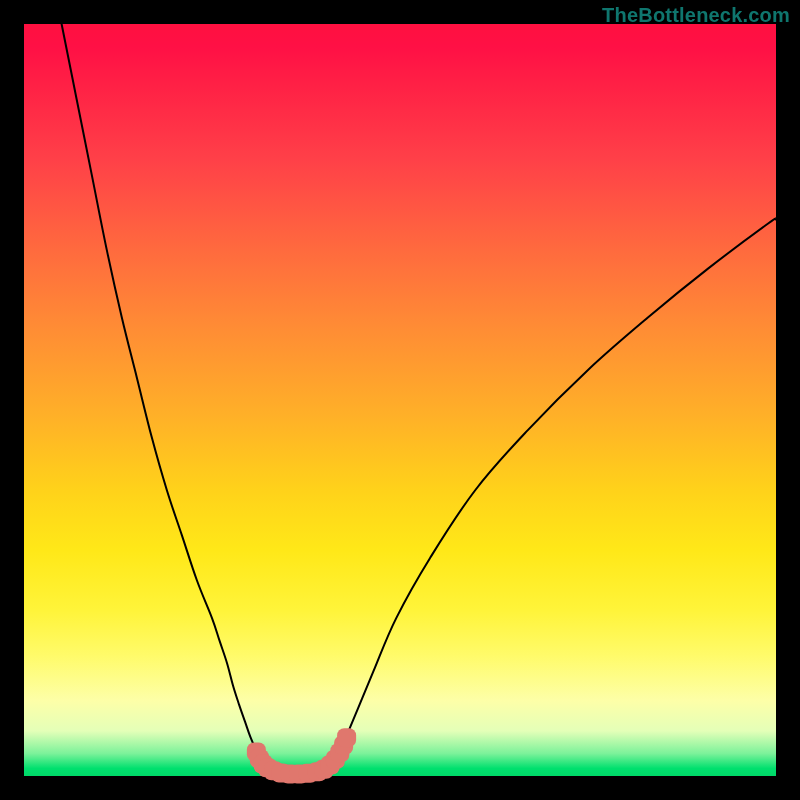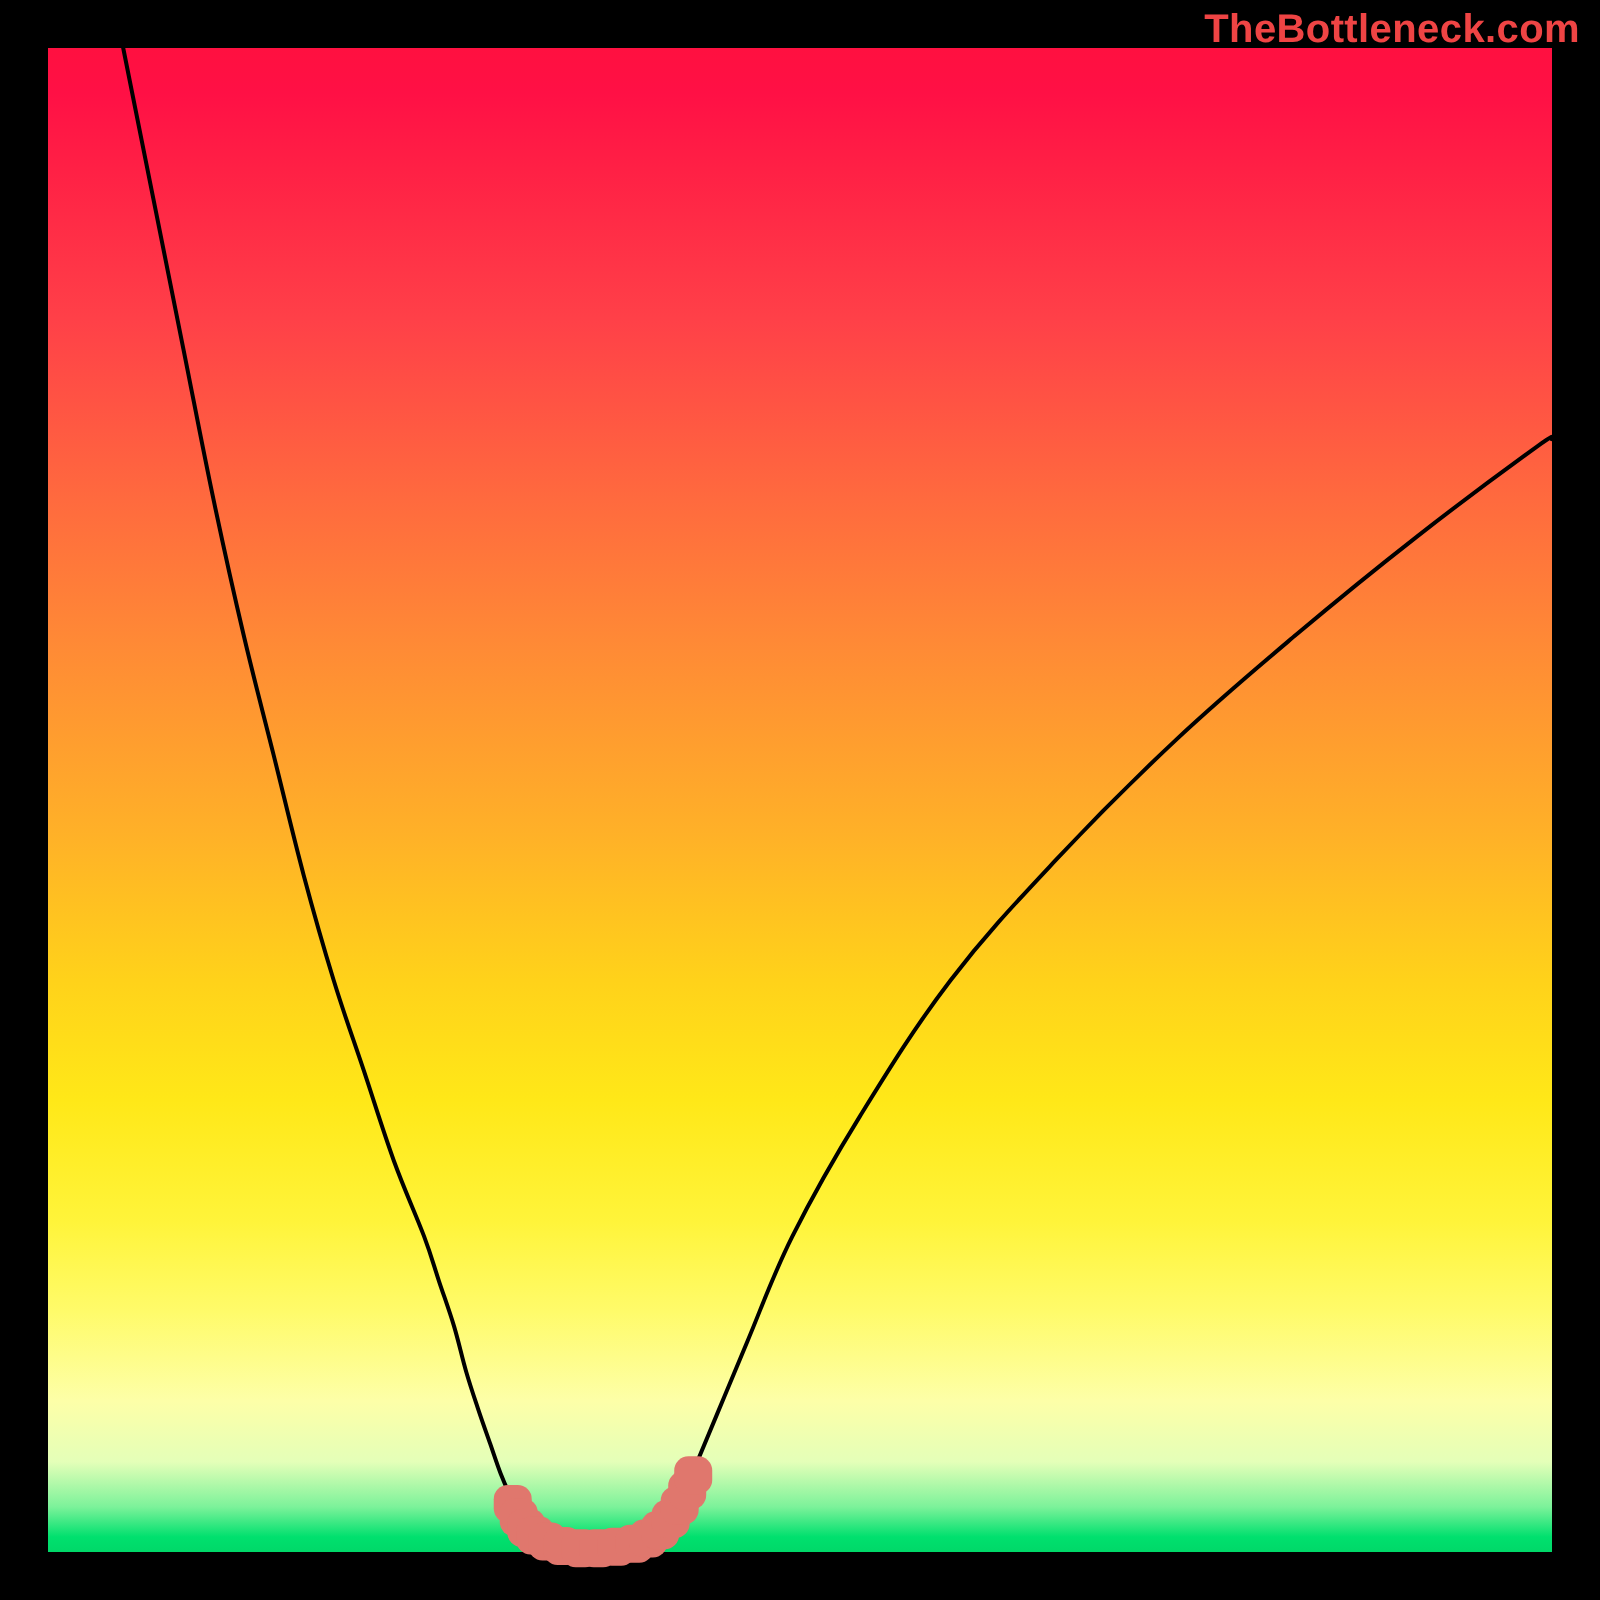--- a/index.html
+++ b/index.html
@@ -33,21 +33,21 @@
       #e4ffb8 94%,
       #7cf29a 97%,
       #00e06e 99%,
       #00d868 100%
     );
   }
   .watermark {
     position: absolute;
     top: 4px;
     right: 10px;
-    color: #ef4444;
+    color: #0f766e;
     font-size: 20px;
     font-weight: 600;
     letter-spacing: 0.2px;
     user-select: none;
   }
   svg.plot {
     position: absolute;
     left: 24px;
     top: 24px;
     width: 752px;

